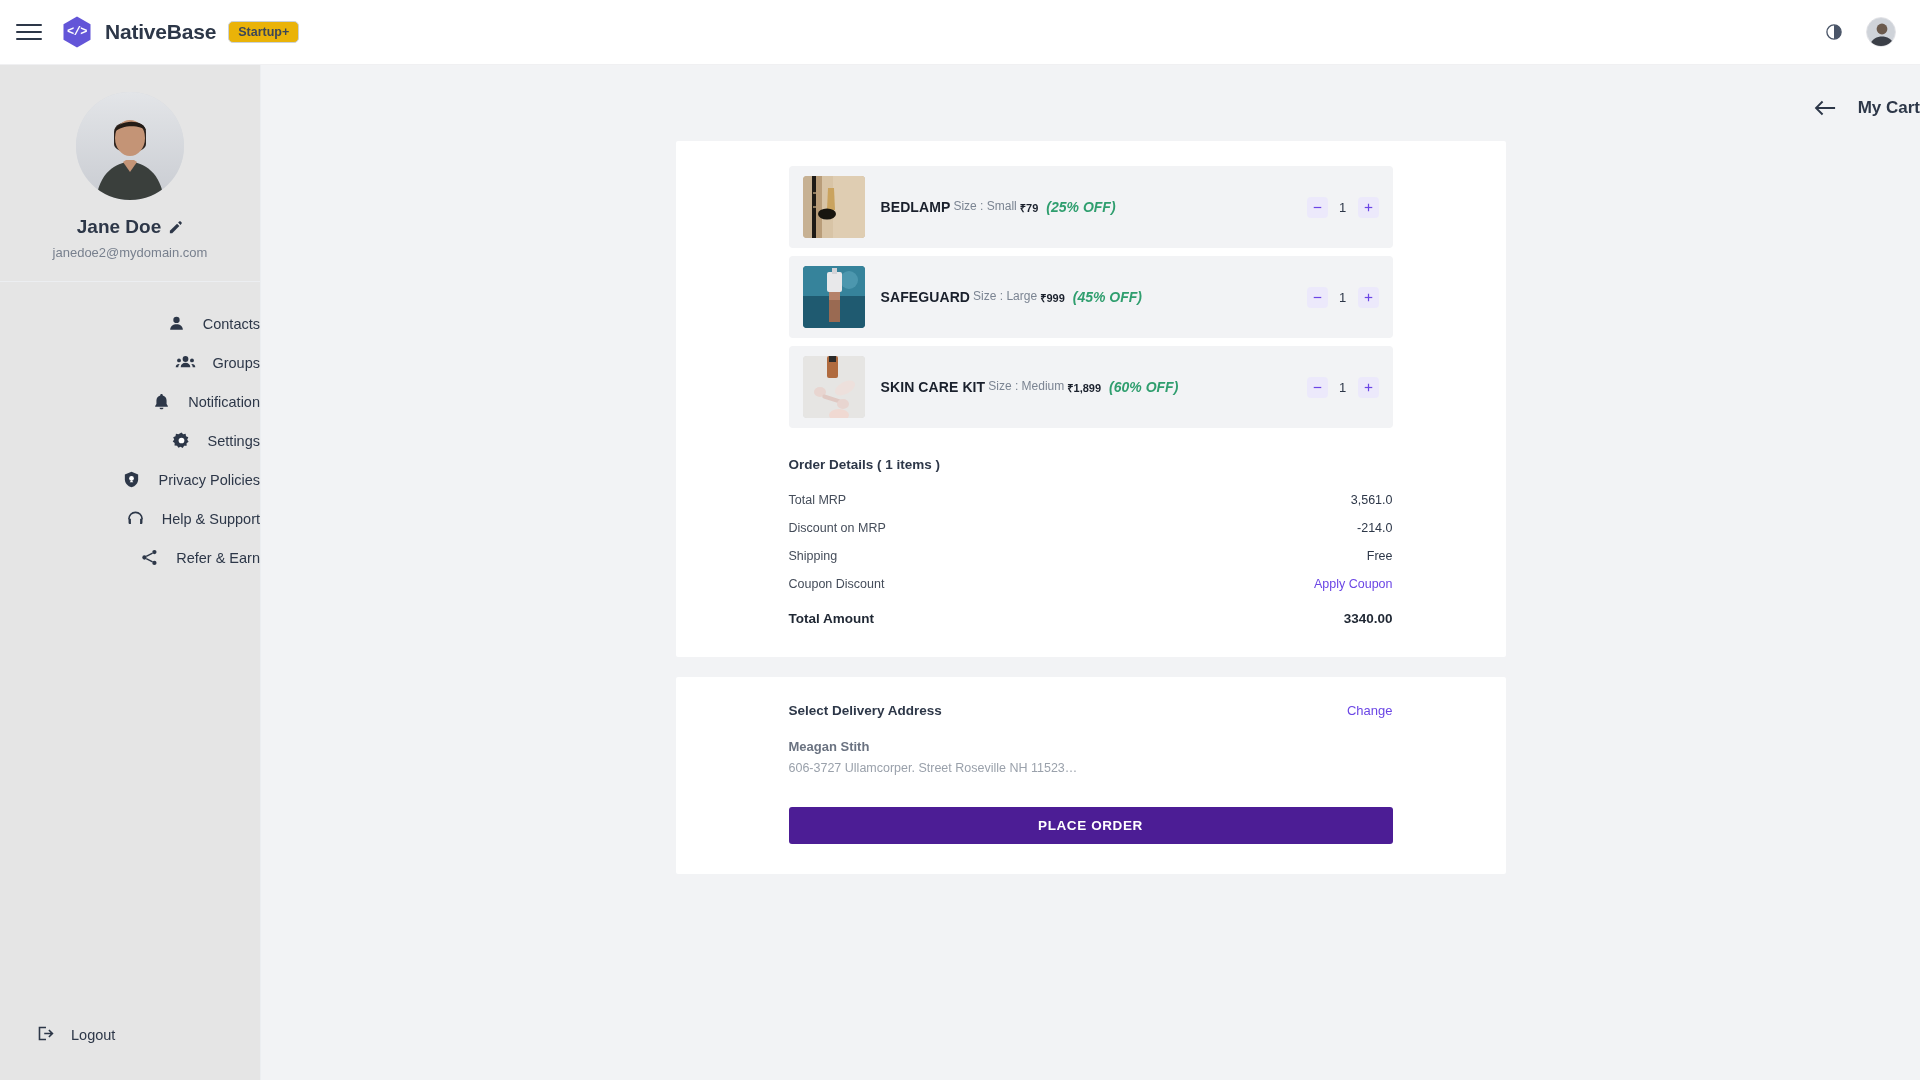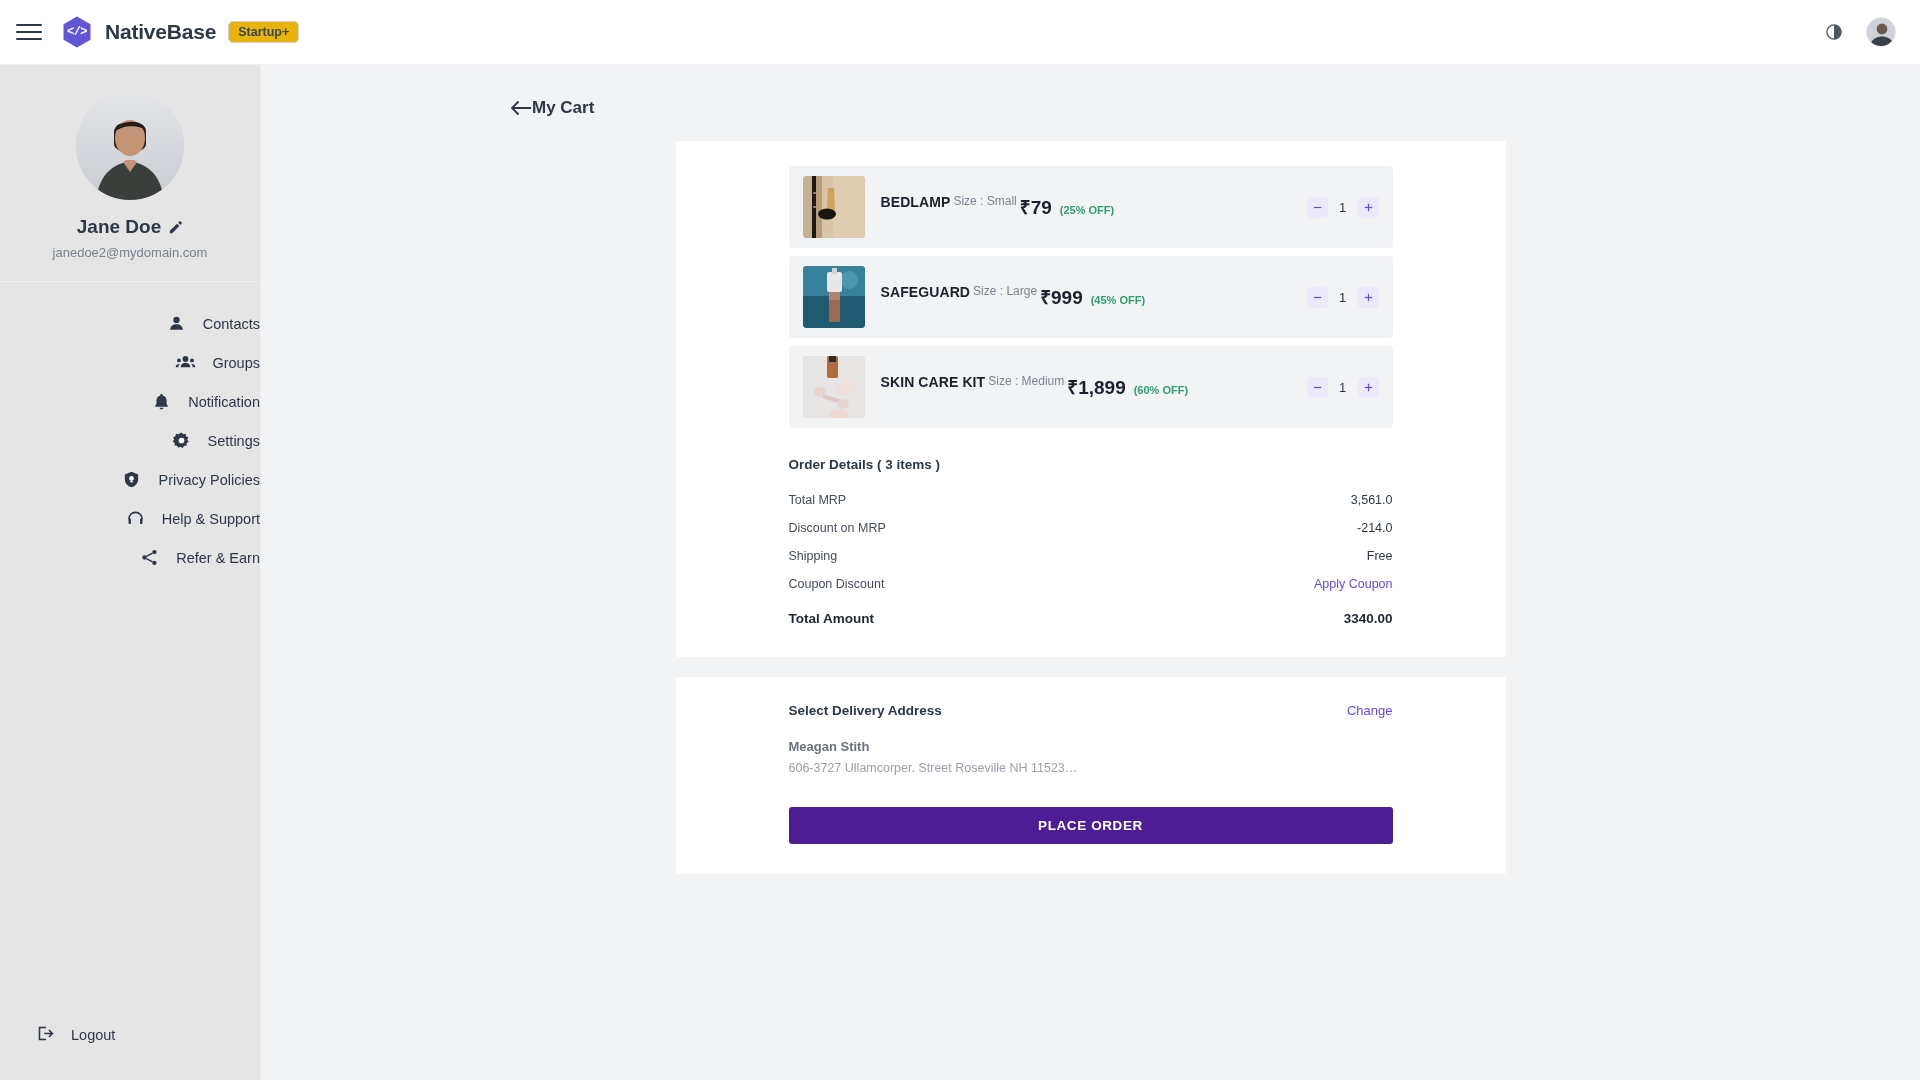--- a/index.html
+++ b/index.html
@@ -60,21 +60,21 @@
   }
   .nav-item .ic { width: 21px; height: 21px; display: flex; align-items: center; justify-content: center; flex: 0 0 21px; }
   .nav-item .lbl { font-size: 14.5px; color: #2d3748; }
 
   .logout-wrap { margin-top: auto; padding: 0 0 28px 36px; }
   .logout { display: flex; align-items: center; gap: 16px; cursor: pointer; height: 34px; }
   .logout .lbl { font-size: 14.5px; color: #2d3748; }
 
   
   .main { flex: 1; background: #f2f3f5; overflow: hidden; position: relative; }
-  .cart-head { display: flex; align-items: center; padding: 32px 0 0 249px; }
+  .cart-head { display: flex; align-items: center; gap: 22px; padding: 32px 0 0 249px; justify-content: flex-end; }
   .back-arrow { width: 22px; height: 22px; cursor: pointer; display: flex; align-items: center; }
   .cart-title { font-size: 17px; font-weight: 700; color: #2d3748; }
 
   .card {
     background: #ffffff; margin: 22px auto 0; width: 830px;
     border-radius: 2px;
   }
   .card.cart-card { padding: 25px 0 25px; }
   .card.addr-card { margin-top: 20px; padding: 26px 0 30px; }
 
@@ -83,22 +83,22 @@
     background: #f2f3f5; border-radius: 4px;
     display: flex; align-items: center;
     padding: 12px 14px; height: 82px; position: relative;
   }
   .item-thumb { width: 62px; height: 62px; border-radius: 4px; overflow: hidden; flex: 0 0 62px; background: #dcdcdc; }
   .item-thumb svg { display: block; }
   .item-info { margin-left: 16px; display: flex; flex-direction: row; gap: 3px; }
   .item-name { font-size: 14px; font-weight: 700; color: #1a202c; letter-spacing: 0.1px; }
   .item-size { font-size: 12px; color: #7b8492; }
   .item-price-row { display: flex; align-items: baseline; gap: 8px; }
-  .item-price { font-size: 19px; font-weight: 700; color: #1a202c; }
-  .item-off { font-size: 11px; font-weight: 600; }
+  .item-price { font-size: 11px; font-weight: 700; color: #1a202c; }
+  .item-off { font-size: 14px; font-weight: 600; font-style: italic; }
   .qty { margin-left: auto; display: flex; align-items: center; gap: 10px; }
   .qty-btn {
     width: 21px; height: 21px; border-radius: 4px; background: #ece9fb;
     display: flex; align-items: center; justify-content: center;
     cursor: pointer; border: none; padding: 0;
   }
   .qty-btn svg { display: block; }
   .qty-val { font-size: 13px; color: #2d3748; min-width: 10px; text-align: center; }
 
   .order-details { padding: 0 113px; margin-top: 29px; }
@@ -424,21 +424,21 @@
                     <rect x="1" y="5.2" width="10" height="1.6" fill="#6b46e5"></rect>
                     <rect x="5.2" y="1" width="1.6" height="10" fill="#6b46e5"></rect>
                   </svg>
               </button>
             </div>
           </div>
 
         </div>
 
         <div class="order-details">
-          <div class="od-title">Order Details ( 3 items )</div>
+          <div class="od-title">Order Details ( 1 items )</div>
           <div class="od-rows">
 
             <div class="od-row">
               <span class="od-lbl">Total MRP</span>
               <span class="od-val">3,561.0</span>
             </div>
 
             <div class="od-row">
               <span class="od-lbl">Discount on MRP</span>
               <span class="od-val">-214.0</span>

